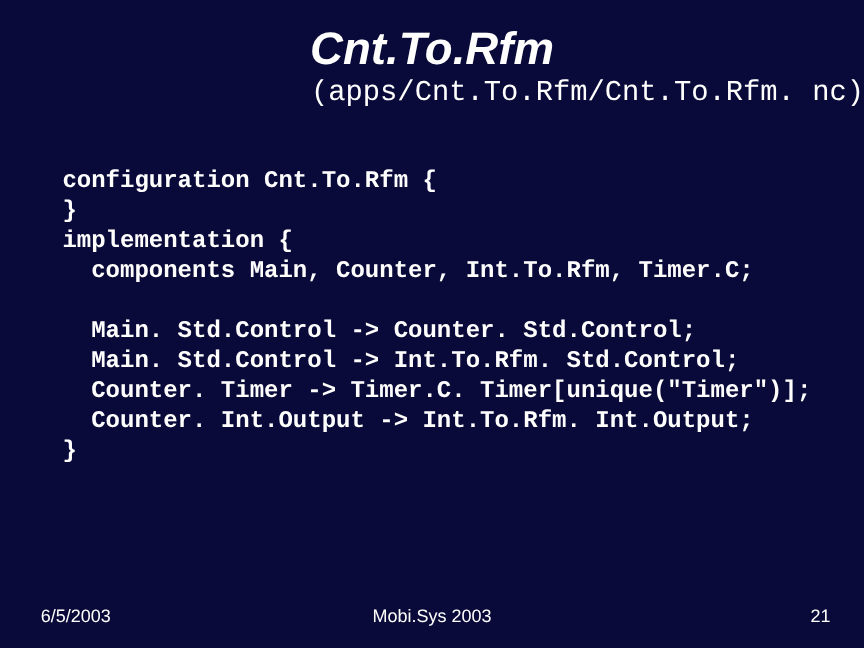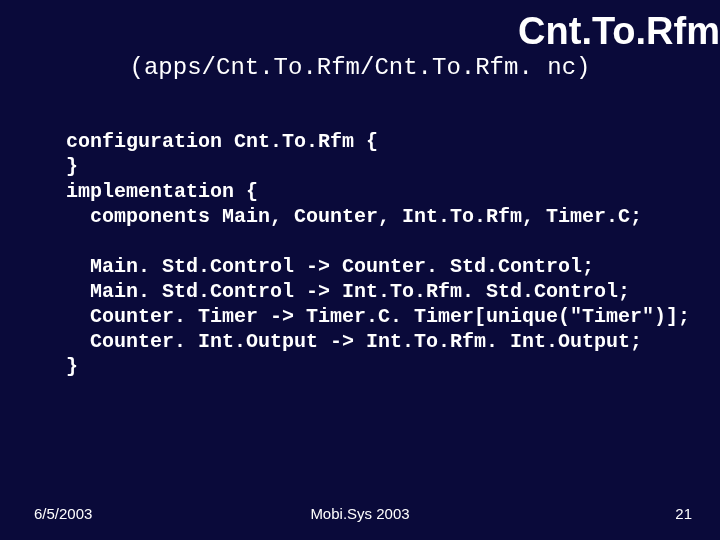--- a/index.html
+++ b/index.html
@@ -15,36 +15,37 @@
   .slide {
     position: relative;
     width: 720px;
     height: 540px;
     box-sizing: border-box;
   }
   .title {
     font-family: "Comic Sans MS", "Comic Sans", cursive, sans-serif;
     font-size: 38px;
     font-weight: bold;
-    text-align: right;
-    padding-top: 12px;
+    text-align: center;
+    padding-top: 22px;
     line-height: 1.05;
+    font-style: italic;
   }
   .subtitle {
     font-family: "Courier New", Courier, monospace;
     font-size: 24px;
-    text-align: center;
+    text-align: right;
     margin-top: 2px;
   }
   .code {
     font-family: "Courier New", Courier, monospace;
     font-size: 20px;
     font-weight: bold;
     white-space: pre;
-    margin-left: 66px;
+    margin-left: 52px;
     margin-top: 48px;
     line-height: 1.25;
   }
   .footer {
     position: absolute;
     bottom: 18px;
     left: 0;
     width: 100%;
     font-size: 15px;
     font-family: Arial, Helvetica, sans-serif;

